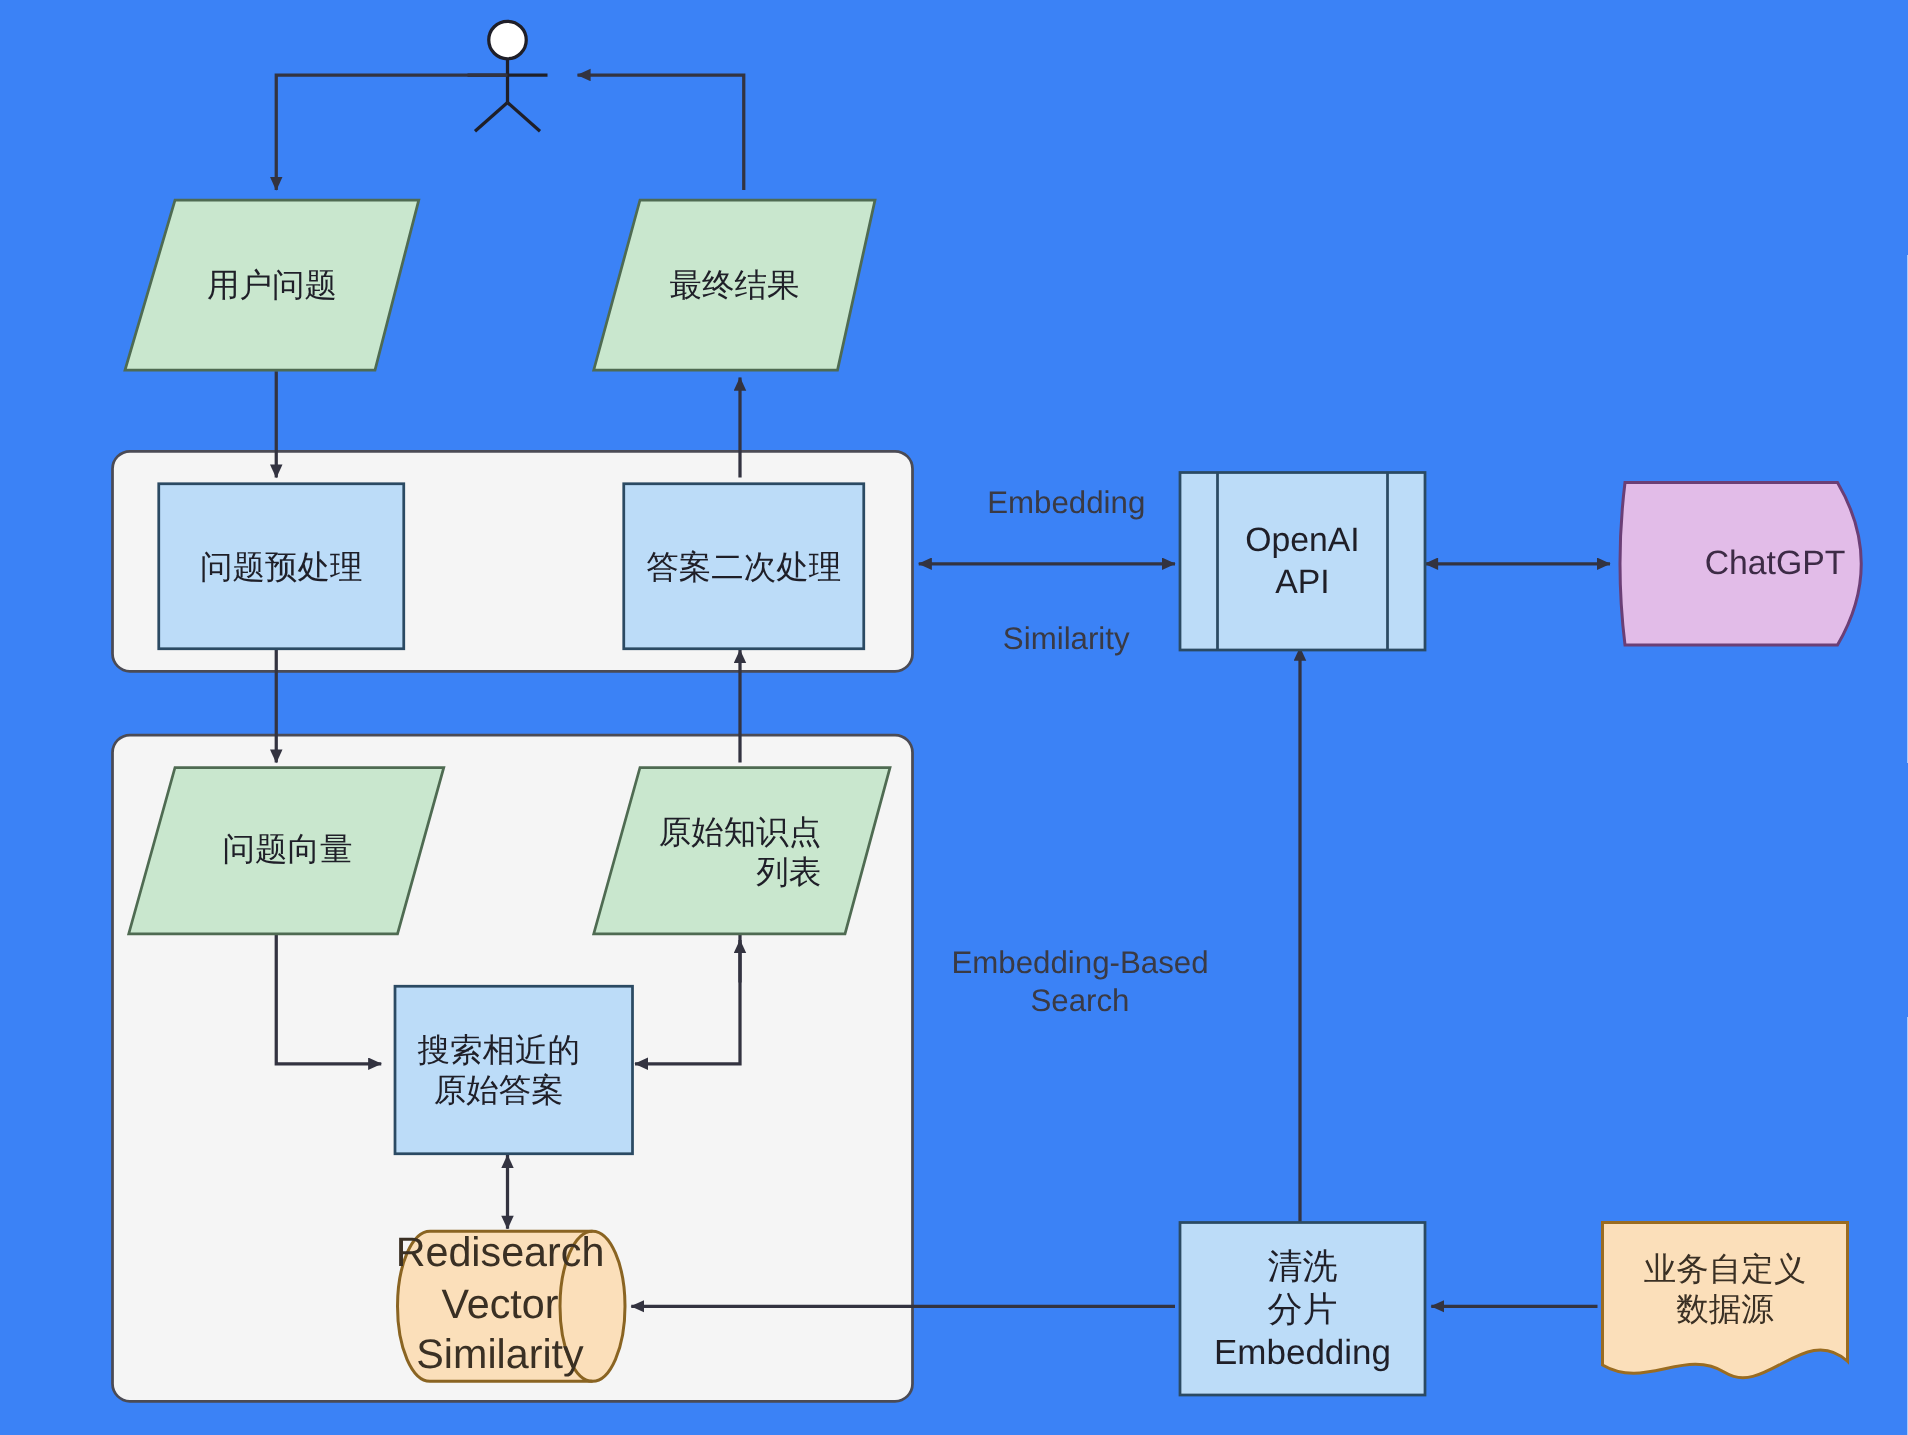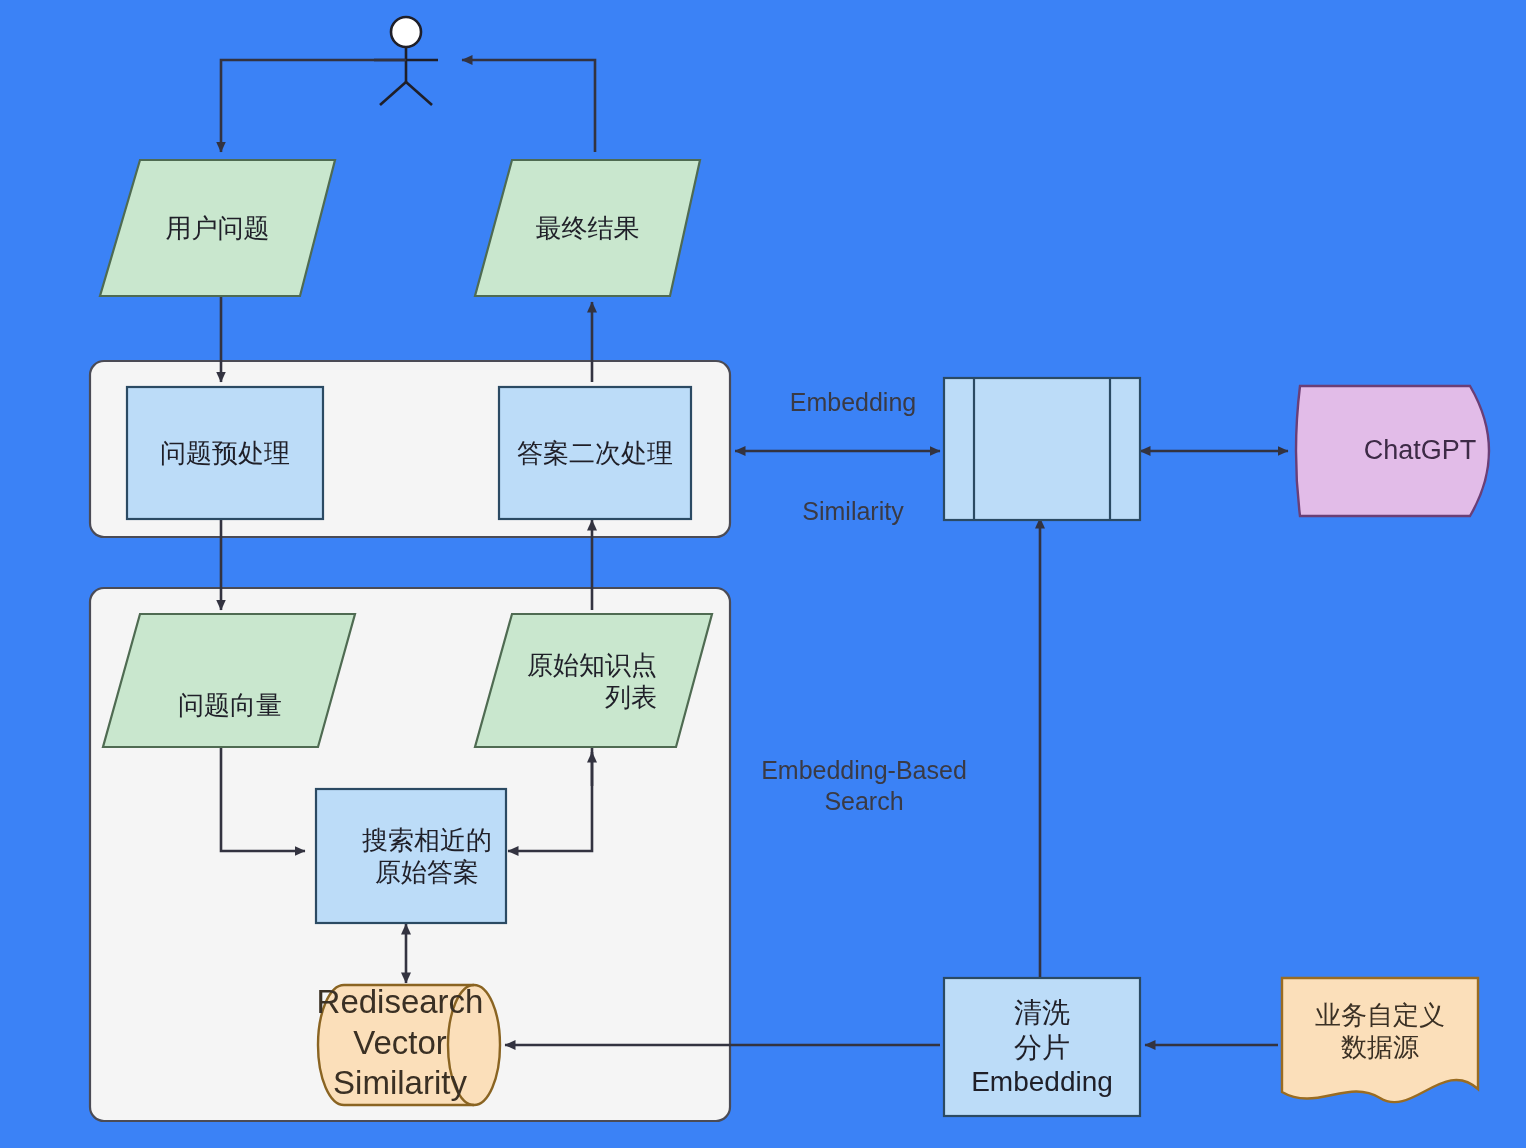--- a/index.html
+++ b/index.html
@@ -171,29 +171,31 @@
   </svg>
 
   <div class="lbl cn" style="left:100px; top:196px; width:235px; height:64px;">用户问题</div>
 
   <div class="lbl cn" style="left:475px; top:196px; width:225px; height:64px;">最终结果</div>
 
   <div class="lbl cn" style="left:127px; top:421px; width:196px; height:64px;">问题预处理</div>
 
   <div class="lbl cn" style="left:499px; top:421px; width:192px; height:64px;">答案二次处理</div>
 
+  <div class="lbl en" style="left:974px; top:408px; width:136px; height:82px;">OpenAI
+API</div>
 
   <div class="lbl en purple" style="left:1336px; top:418px; width:168px; height:66px;">ChatGPT</div>
 
-  <div class="lbl cn" style="left:110px; top:673px; width:240px; height:64px;">问题向量</div>
+  <div class="lbl cn" style="left:110px; top:648px; width:240px; height:64px;font-family:Liberation Serif, serif;">问题向量</div>
 
   <div class="lbl cn" style="left:483px; top:636px; width:218px; height:90px;text-align:right;">原始知识点
 列表</div>
 
-  <div class="lbl cn" style="left:332px; top:812px; width:190px; height:88px;text-align:center;">搜索相近的
+  <div class="lbl cn" style="left:304px; top:812px; width:190px; height:88px;text-align:center;">搜索相近的
 原始答案</div>
 
   <div class="lbl en orange" style="left:322px; top:994px; width:156px; height:98px; font-size:33px;">Redisearch
 Vector
 Similarity</div>
 
   <div class="lbl en" style="left:944px; top:1000px; width:196px; height:96px; font-size:28px;">清洗
 分片
 Embedding</div>
 

